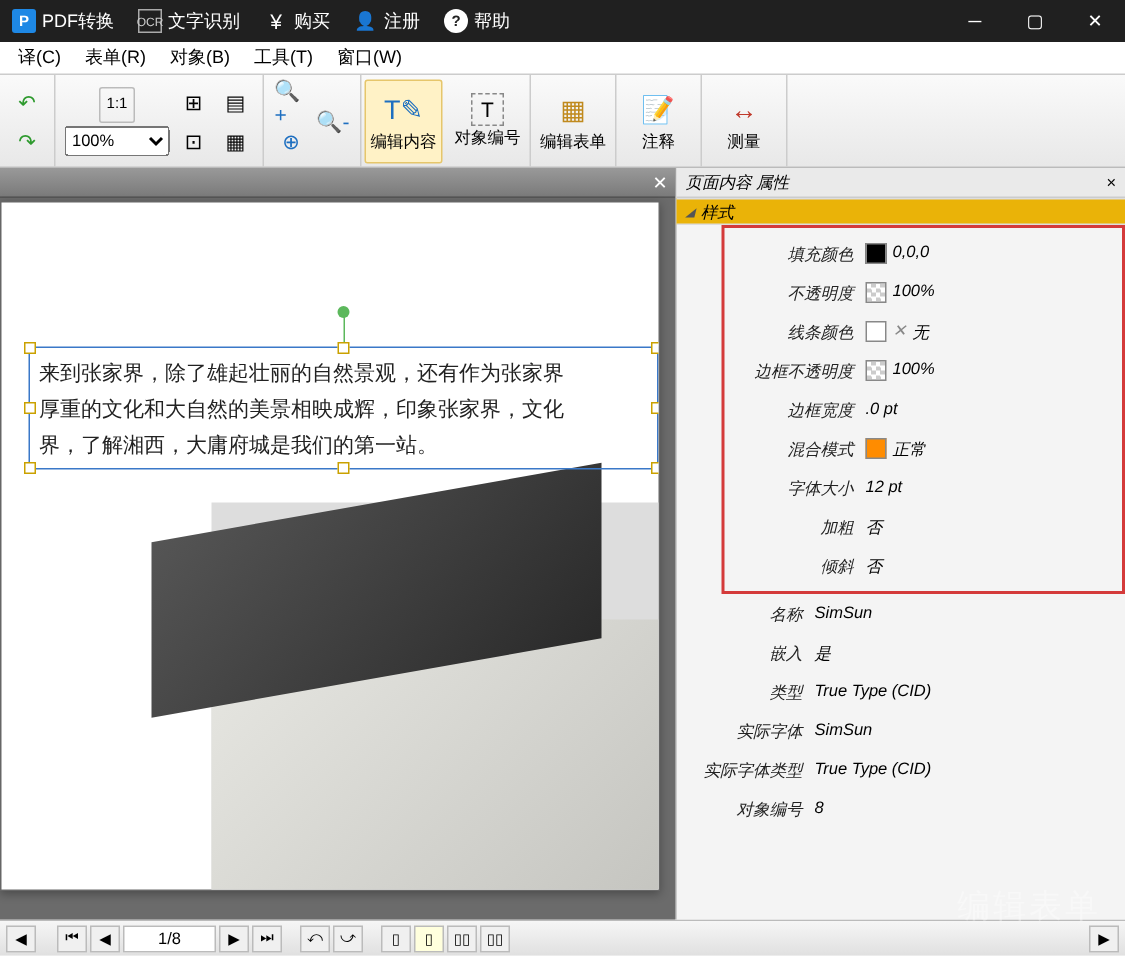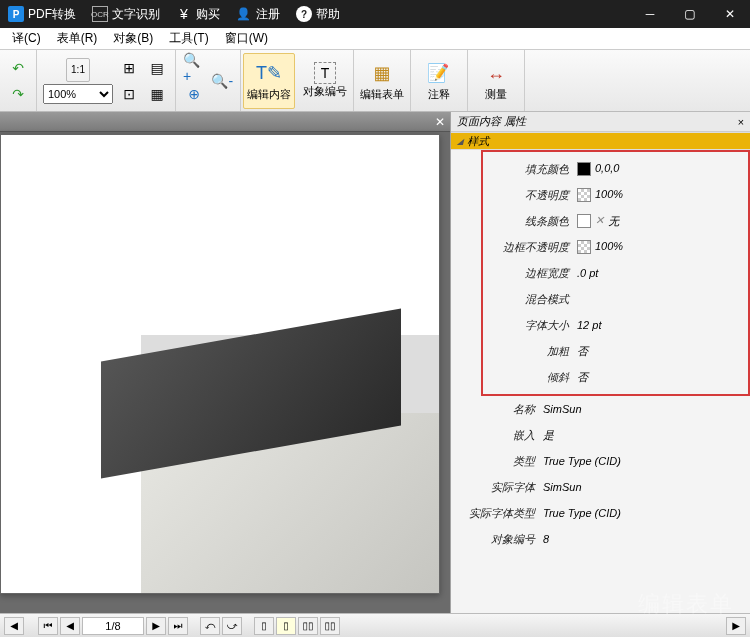--- a/index.html
+++ b/index.html
@@ -162,20 +162,37 @@
   </div>
 </div>
 
 <div class="workspace">
   <div class="canvas-area">
     <div class="canvas-header">
       <div class="close-tab">✕</div>
     </div>
     <div class="page">
       <div class="building"></div>
+      <div class="selected-box">
+        <div class="rotate-line"></div>
+        <div class="rotate-handle"></div>
+        <div class="handle tl"></div>
+        <div class="handle tm"></div>
+        <div class="handle tr"></div>
+        <div class="handle ml"></div>
+        <div class="handle mr"></div>
+        <div class="handle bl"></div>
+        <div class="handle bm"></div>
+        <div class="handle br"></div>
+        <div class="textcontent">
+          <div>来到张家界，除了雄起壮丽的自然景观，还有作为张家界</div>
+          <div>厚重的文化和大自然的美景相映成辉，印象张家界，文化</div>
+          <div>界，了解湘西，大庸府城是我们的第一站。</div>
+        </div>
+      </div>
     </div>
   </div>
 
   <div class="panel">
     <div class="panel-title">
       <span>页面内容 属性</span>
       <span class="pclose">×</span>
     </div>
     <div class="section-header">样式</div>
     <div class="prop-list">
@@ -209,20 +226,24 @@
           </div>
         </div>
       <div class="prop-row">
           <div class="plabel">边框宽度</div>
           <div class="pval">
             <span>.0 pt</span>
           </div>
         </div>
       <div class="prop-row">
           <div class="plabel">混合模式</div>
+          <div class="pval">
+            <span class="swatch orange"></span>
+            <span>正常</span>
+          </div>
         </div>
       <div class="prop-row">
           <div class="plabel">字体大小</div>
           <div class="pval">
             <span>12 pt</span>
           </div>
         </div>
       <div class="prop-row">
           <div class="plabel">加粗</div>
           <div class="pval">

